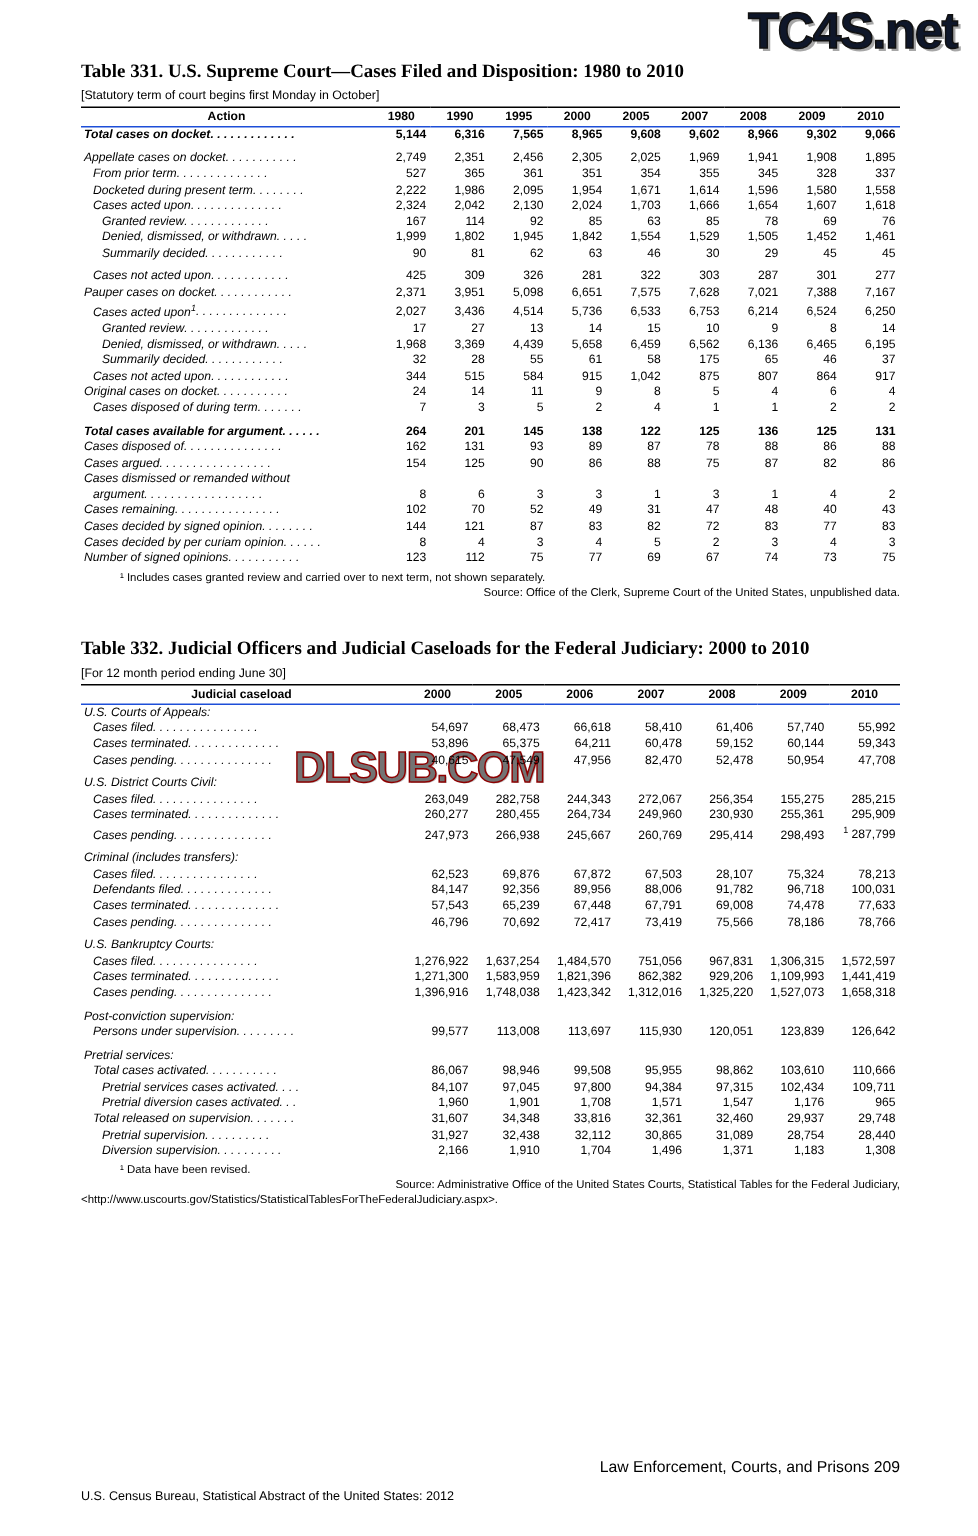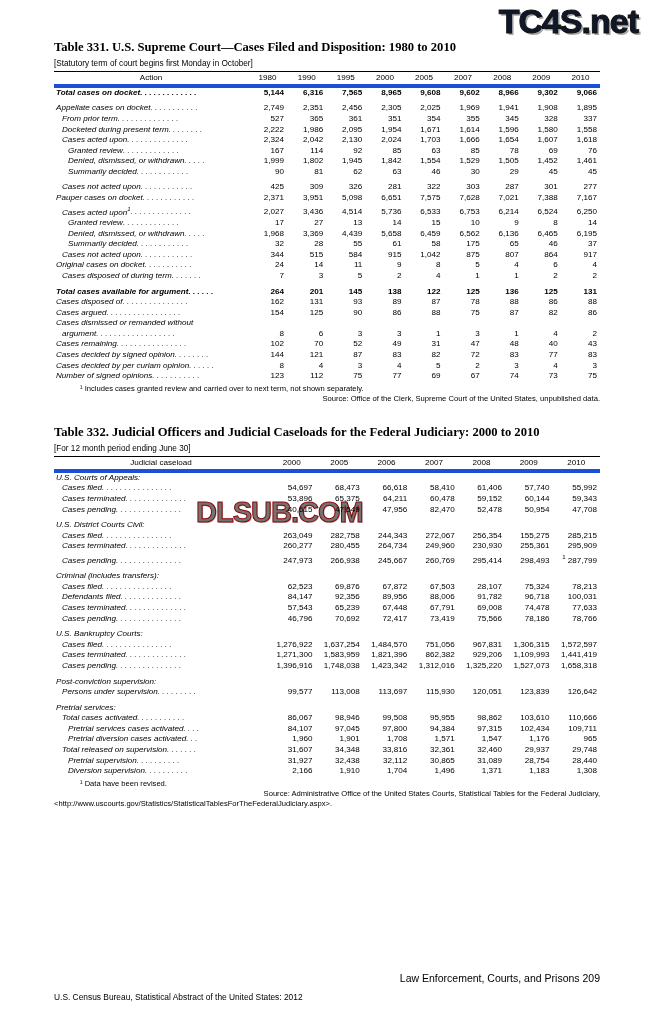--- a/index.html
+++ b/index.html
@@ -31,22 +31,22 @@
   
   .block{position:absolute;left:54px;width:546px;}
   .tbl-title{
     font-family:"Liberation Serif", serif;
     font-size:12.6px;font-weight:bold;line-height:1.25;margin:0 0 3px 0;
   }
   .tbl-sub{font-size:8.2px;margin:0 0 3px 0;}
   table{border-collapse:collapse;width:100%;font-size:8.1px;}
   th,td{padding:0;vertical-align:bottom;}
   .hdr-row th{
-    font-weight:normal;text-align:center;padding:1px 2px 2px 2px;
-    border-bottom:4px solid #1d4ed8;border-top:1px solid #000;
+    font-weight:bold;text-align:center;padding:1px 2px 2px 2px;
+    border-bottom:1px solid #1d4ed8;border-top:1px solid #000;
   }
   .hdr-row th.lead{text-align:center;}
   .num{text-align:right;padding:0 3px 0 2px;white-space:nowrap;}
   .lbl{text-align:left;padding-left:2px;white-space:nowrap;font-style:italic;}
   .lbl.ind1{padding-left:8px;}
   .lbl.ind2{padding-left:14px;}
   .bold td{font-weight:bold;}
   tr.gap td{height:5px;line-height:5px;font-size:1px;}
   tr.data td{line-height:10.6px;height:10.6px;}
   .rule-top td{border-top:1px solid #000;}

